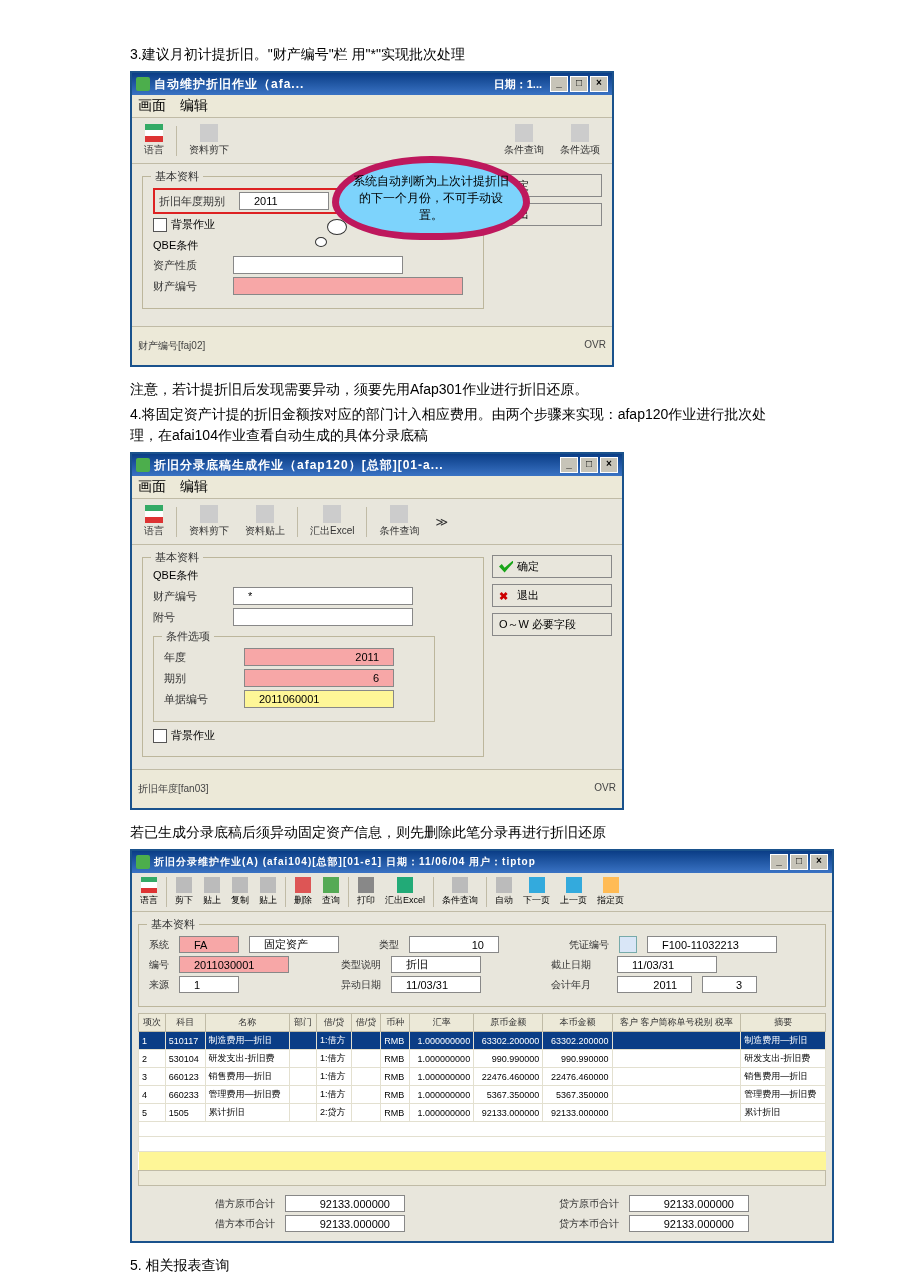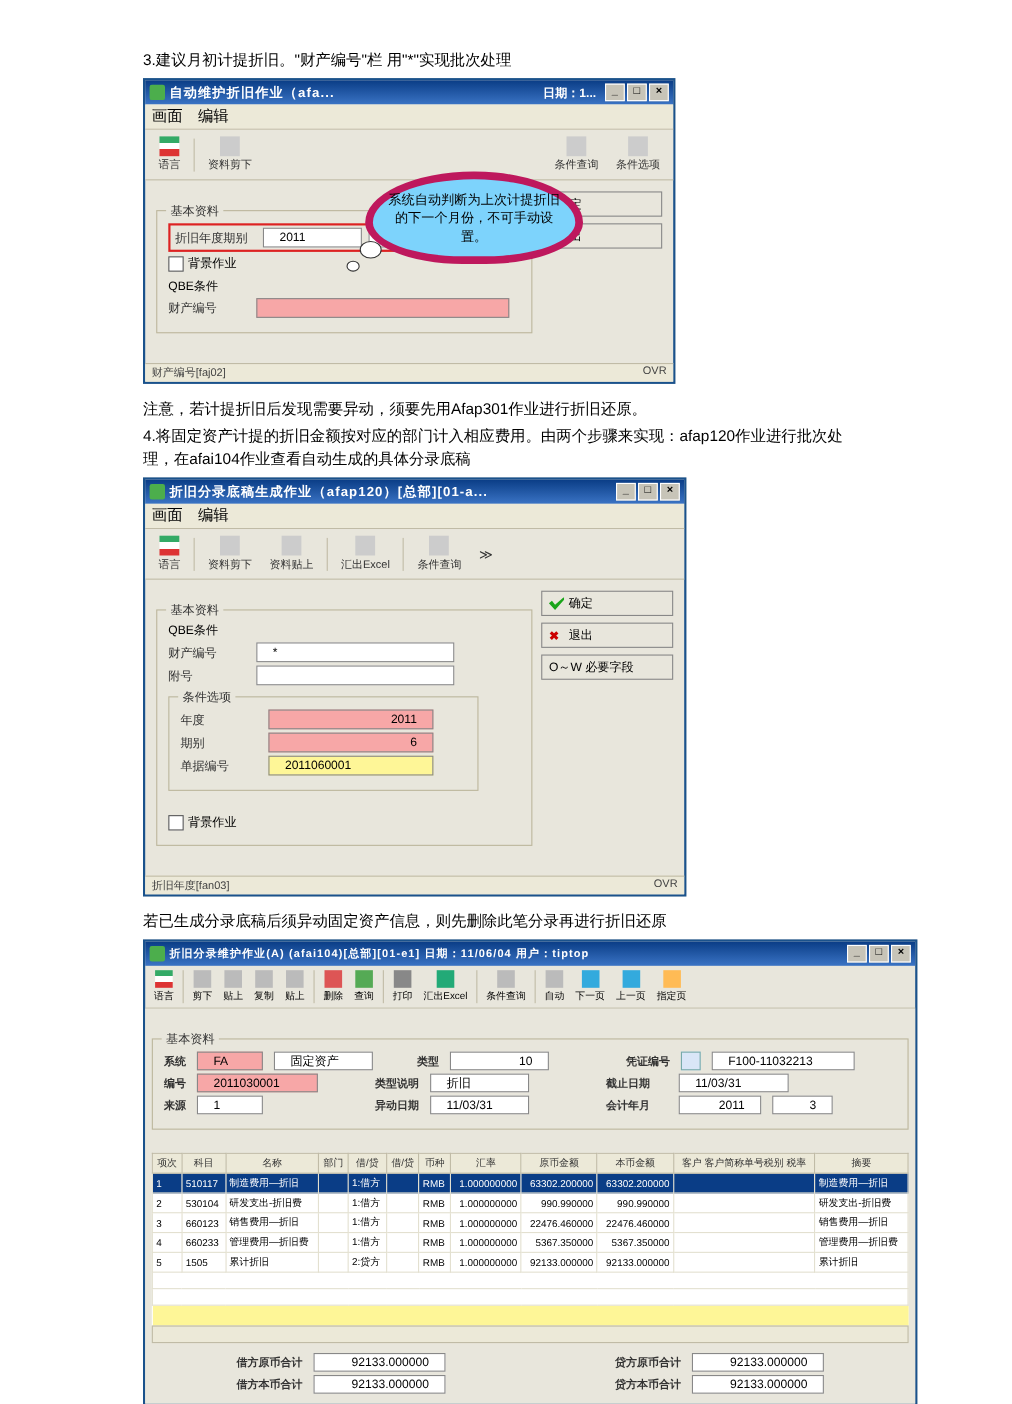--- a/index.html
+++ b/index.html
@@ -52,39 +52,39 @@
     border-bottom:1px solid #c0bba6;
   }
   .tbtn {
     display:flex; flex-direction:column; align-items:center;
     padding:2px 6px; font-size:10px; color:#333;
   }
   .tbtn .ico { width:18px; height:18px; background:#ccc; margin-bottom:1px;}
   .vsep { width:1px; height:30px; background:#c0bba6; margin:0 2px;}
   .panel { padding:6px 10px; position:relative;}
   .groupbox {
-    border:1px solid #bcb69c; padding:8px 10px 10px 10px; margin:21px 0;
+    border:1px solid #bcb69c; padding:8px 10px 10px 10px; margin:6px 0;
     position:relative;
   }
   .groupbox > .gtitle {
     position:absolute; top:-8px; left:8px; background:#e8e6dc;
     padding:0 4px; font-size:11px; color:#333;
   }
   .row { display:flex; align-items:center; margin:3px 0; }
   .row label { width:80px; font-size:11px; color:#333;}
   .tin {
     height:16px; border:1px solid #888; background:#fff;
     font-size:11px; padding:0 14px;
   }
   .tin.pink { background:#f7a7a7; }
   .tin.yell { background:#fef697; }
   .statusbar {
     display:flex; justify-content:space-between;
     background:#ece9d8; border-top:1px solid #c0bba6;
-    padding:1px 6px; font-size:10px; color:#444;
+    padding:12px 6px; font-size:10px; color:#444;
   }
   .btnbox {
     position:absolute; right:10px; top:10px; width:120px;
     display:flex; flex-direction:column; gap:6px;
   }
   .btn3d {
     border:1px solid #888; background:#e8e6dc;
     padding:3px 6px; font-size:11px; display:flex; align-items:center; gap:4px;
   }
   .btn3d .ic { width:14px; height:12px; }
@@ -113,21 +113,21 @@
     background:#fff;
     border-radius:50%;
   }
   .speech::after { width:18px; height:14px; left:-12px; bottom:-2px;}
   .speech::before { width:10px; height:8px; left:-24px; bottom:-14px;}
   .redbox { border:2px solid #d22; padding:2px 4px; display:inline-flex; align-items:center; }
   
   .win3 { width:700px; }
   .win3 .body3 { background:#e8e6dc; padding:6px; }
   .formrow { display:flex; gap:10px; margin:3px 0; font-size:10px; align-items:center;}
-  .formrow label { color:#333;font-weight:bold; }
+  .formrow label { color:#333; }
   .formrow .tin { height:15px; }
   .docbtn { width:16px; height:15px; background:#d9e6f7; border:1px solid #7aa; display:inline-block;}
   table.grid {
     width:100%; border-collapse:collapse; background:#fff;
     font-size:9px;
   }
   table.grid th {
     background:#ece9d8; border:1px solid #c0bba6; padding:2px 3px;
     font-weight:normal; color:#333;
   }
@@ -207,20 +207,24 @@
             <input class="tin" style="width: 60px;" value="2011">
             <input class="tin" style="width: 60px; margin-left: 6px;" value="6">
           </span>
         </div>
         <div class="row">
           <span class="checkbox"></span>
           <span>背景作业</span>
         </div>
         <div style="margin-top:6px;">
           <div style="font-size:11px;margin-bottom:2px;">QBE条件</div>
+          <div class="row">
+              <label>资产性质</label>
+              <input class="tin" style="width: 140px;">
+            </div>
           <div class="row">
               <label>财产编号</label>
               <input class="tin pink" style="width: 200px;">
             </div>
         </div>
       </div>
     </div>
     <div class="statusbar">
       <span>财产编号[faj02]</span>
       <span>OVR</span>

